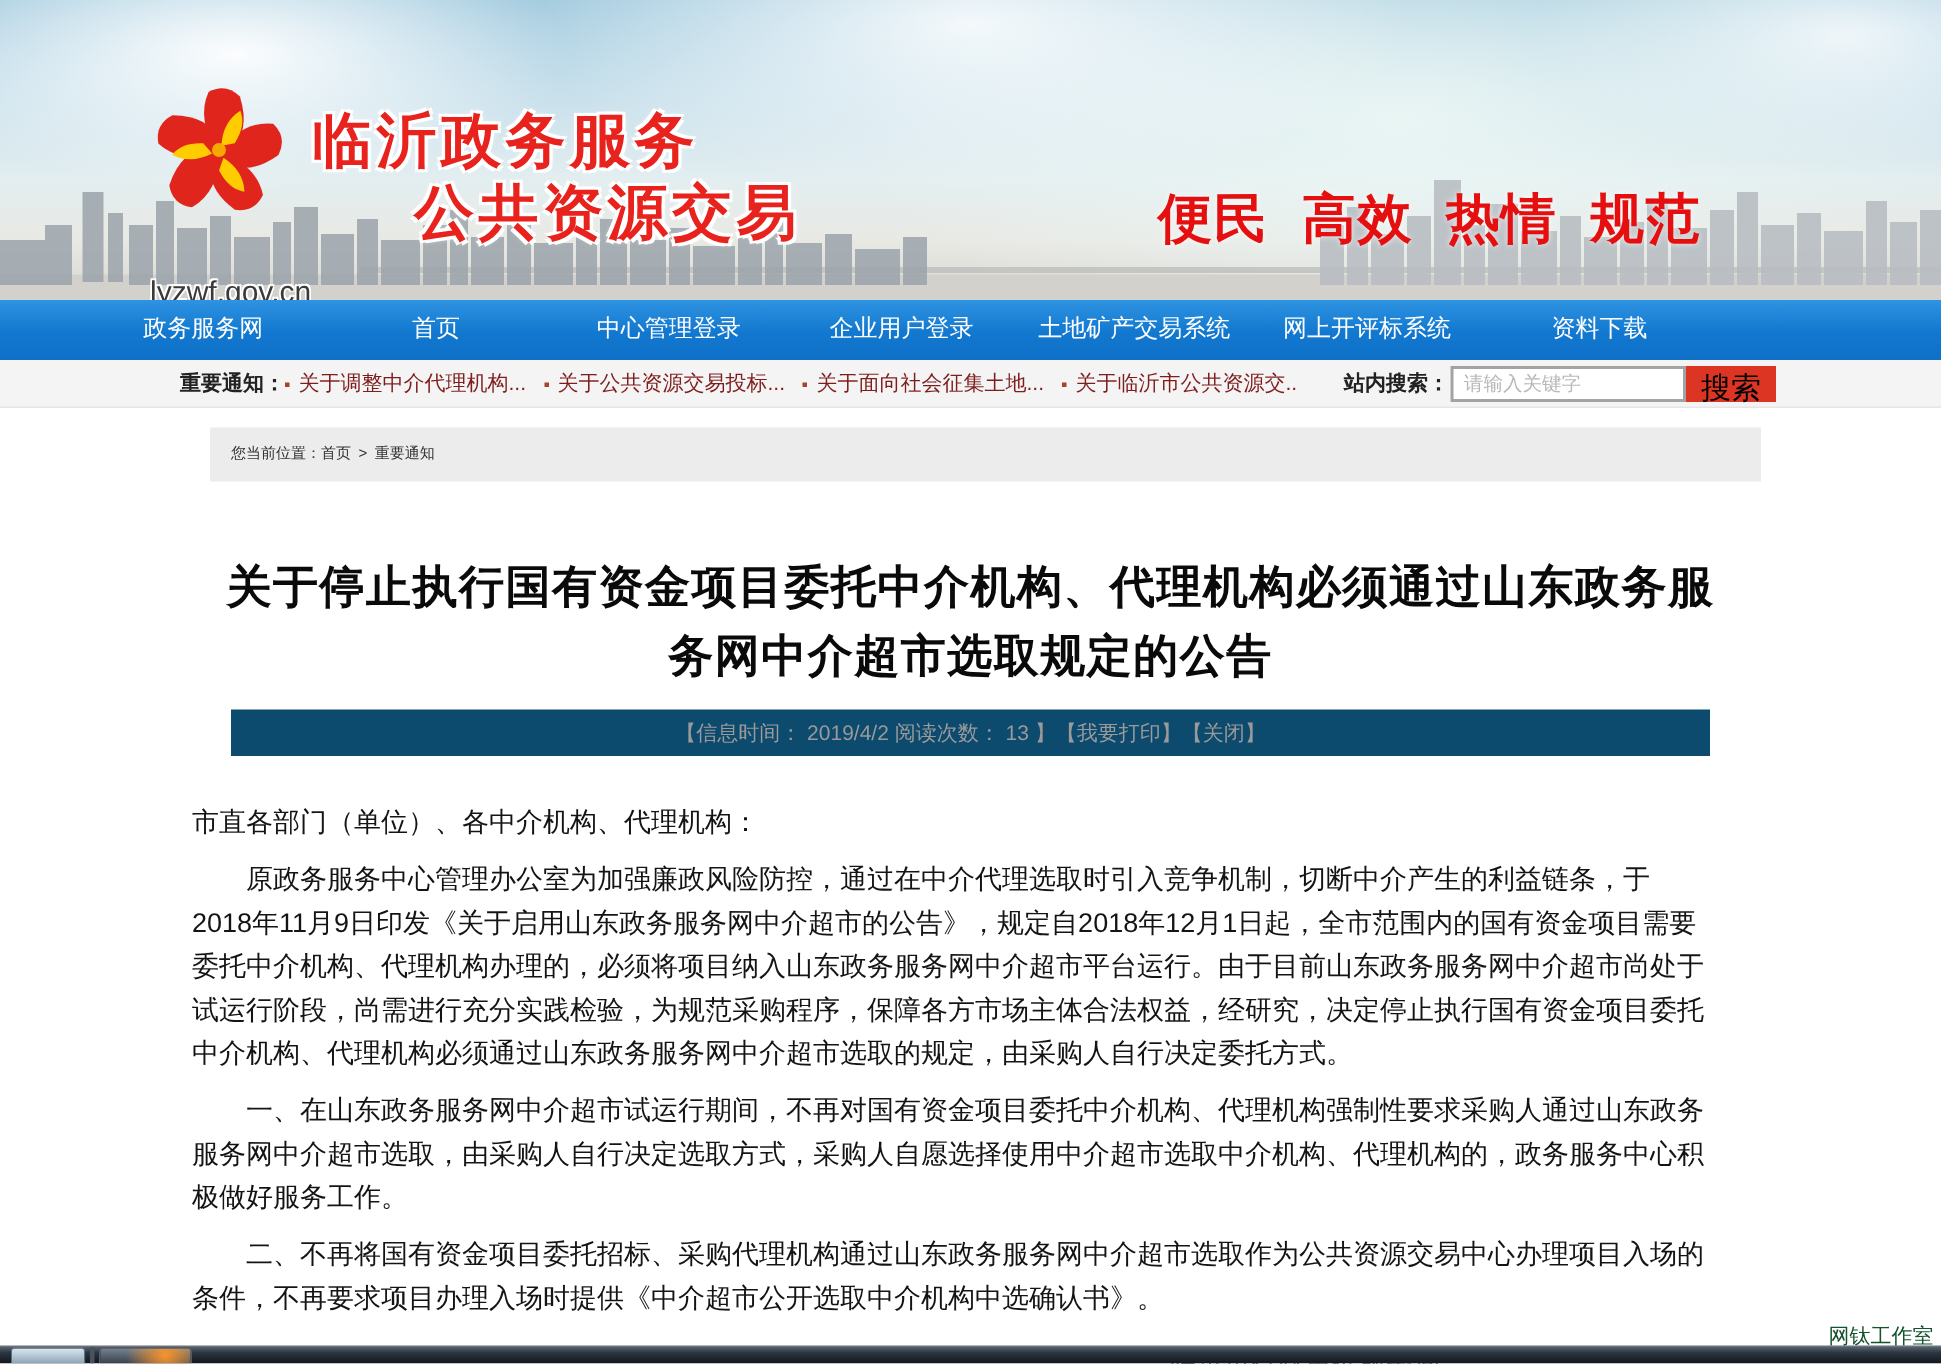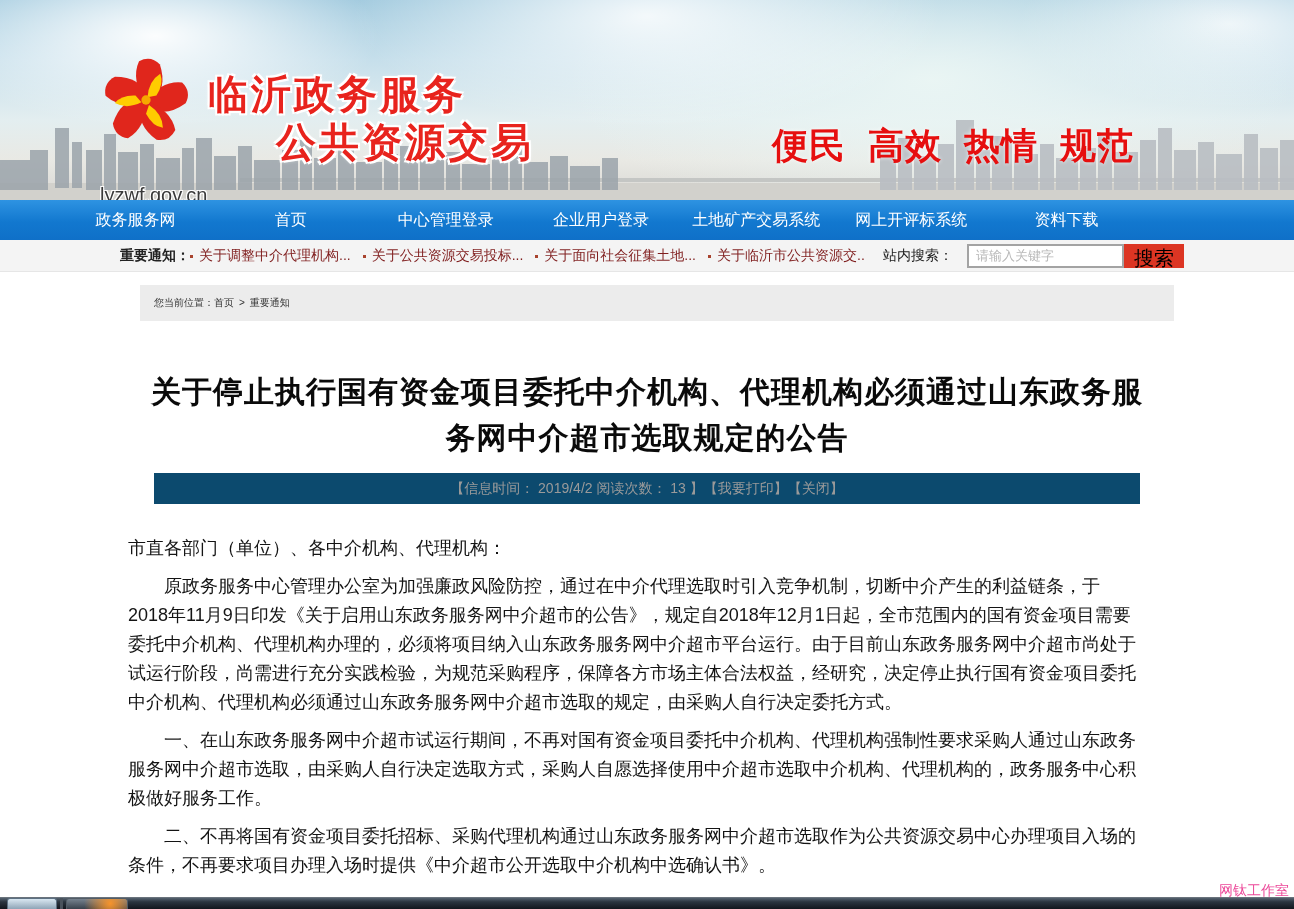--- a/index.html
+++ b/index.html
@@ -48,21 +48,21 @@
 
   
   .notice {
     height:32px; background:#f4f4f4; border-bottom:1px solid #e6e6e6;
     display:flex; align-items:center; padding-left:120px; font-size:14px; color:#333;
   }
   .notice-label { font-weight:bold; color:#222; }
   .notice-link { color:#7f1d1d; text-decoration:none; margin-right:12px; cursor:pointer; display:inline-flex; align-items:center; }
   .notice-link .bullet { width:3px; height:3px; background:#a8432e; display:inline-block; margin-right:6px; margin-top:2px; }
   .search-area { margin-left:auto; margin-right:110px; display:flex; align-items:center; }
-  .search-label { font-weight:normal; color:#222; margin-right:14px; }
+  .search-label { font-weight:bold; color:#222; margin-right:1px; }
   .search-input {
     width:157px; height:24px; border:2px solid #a3a3a3; padding:0 7px; font-size:13px; color:#333; outline:none;
     font-family:"Liberation Sans", sans-serif;
   }
   .search-input::placeholder { color:#b8b8b8; }
   .search-btn {
     width:60px; height:24px; background:#dc3523; color:#000000; border:none; font-size:20px; cursor:pointer;
     font-family:"Liberation Sans", sans-serif;
   }
 
@@ -87,21 +87,21 @@
 
   .article-body {
     width:1012px; margin:30px 0 0 8px; font-size:18px; line-height:29px; color:#141414;
   }
   .article-body p { margin:0 0 9px; }
   .article-body p.indent { text-indent:2em; }
   .signature { text-align:right; padding-right:180px; margin-top:14px; }
 
   
   .credit {
-    position:absolute; right:5px; bottom:9px; color:#ec4899; font-size:14px;
+    position:absolute; right:5px; bottom:9px; color:#14532d; font-size:14px;
     text-decoration:none; cursor:pointer;
   }
   .taskbar {
     position:absolute; left:0; bottom:0; width:1294px; height:12px;
     background:linear-gradient(180deg,#55626f 0%,#2b3540 35%,#12161d 100%);
     border-top:1px solid #6a737c;
   }
   .tb-btn1 {
     position:absolute; left:7px; bottom:0; width:50px; height:11px;
     background:linear-gradient(180deg,#d9e7f1,#8ea4b6);

